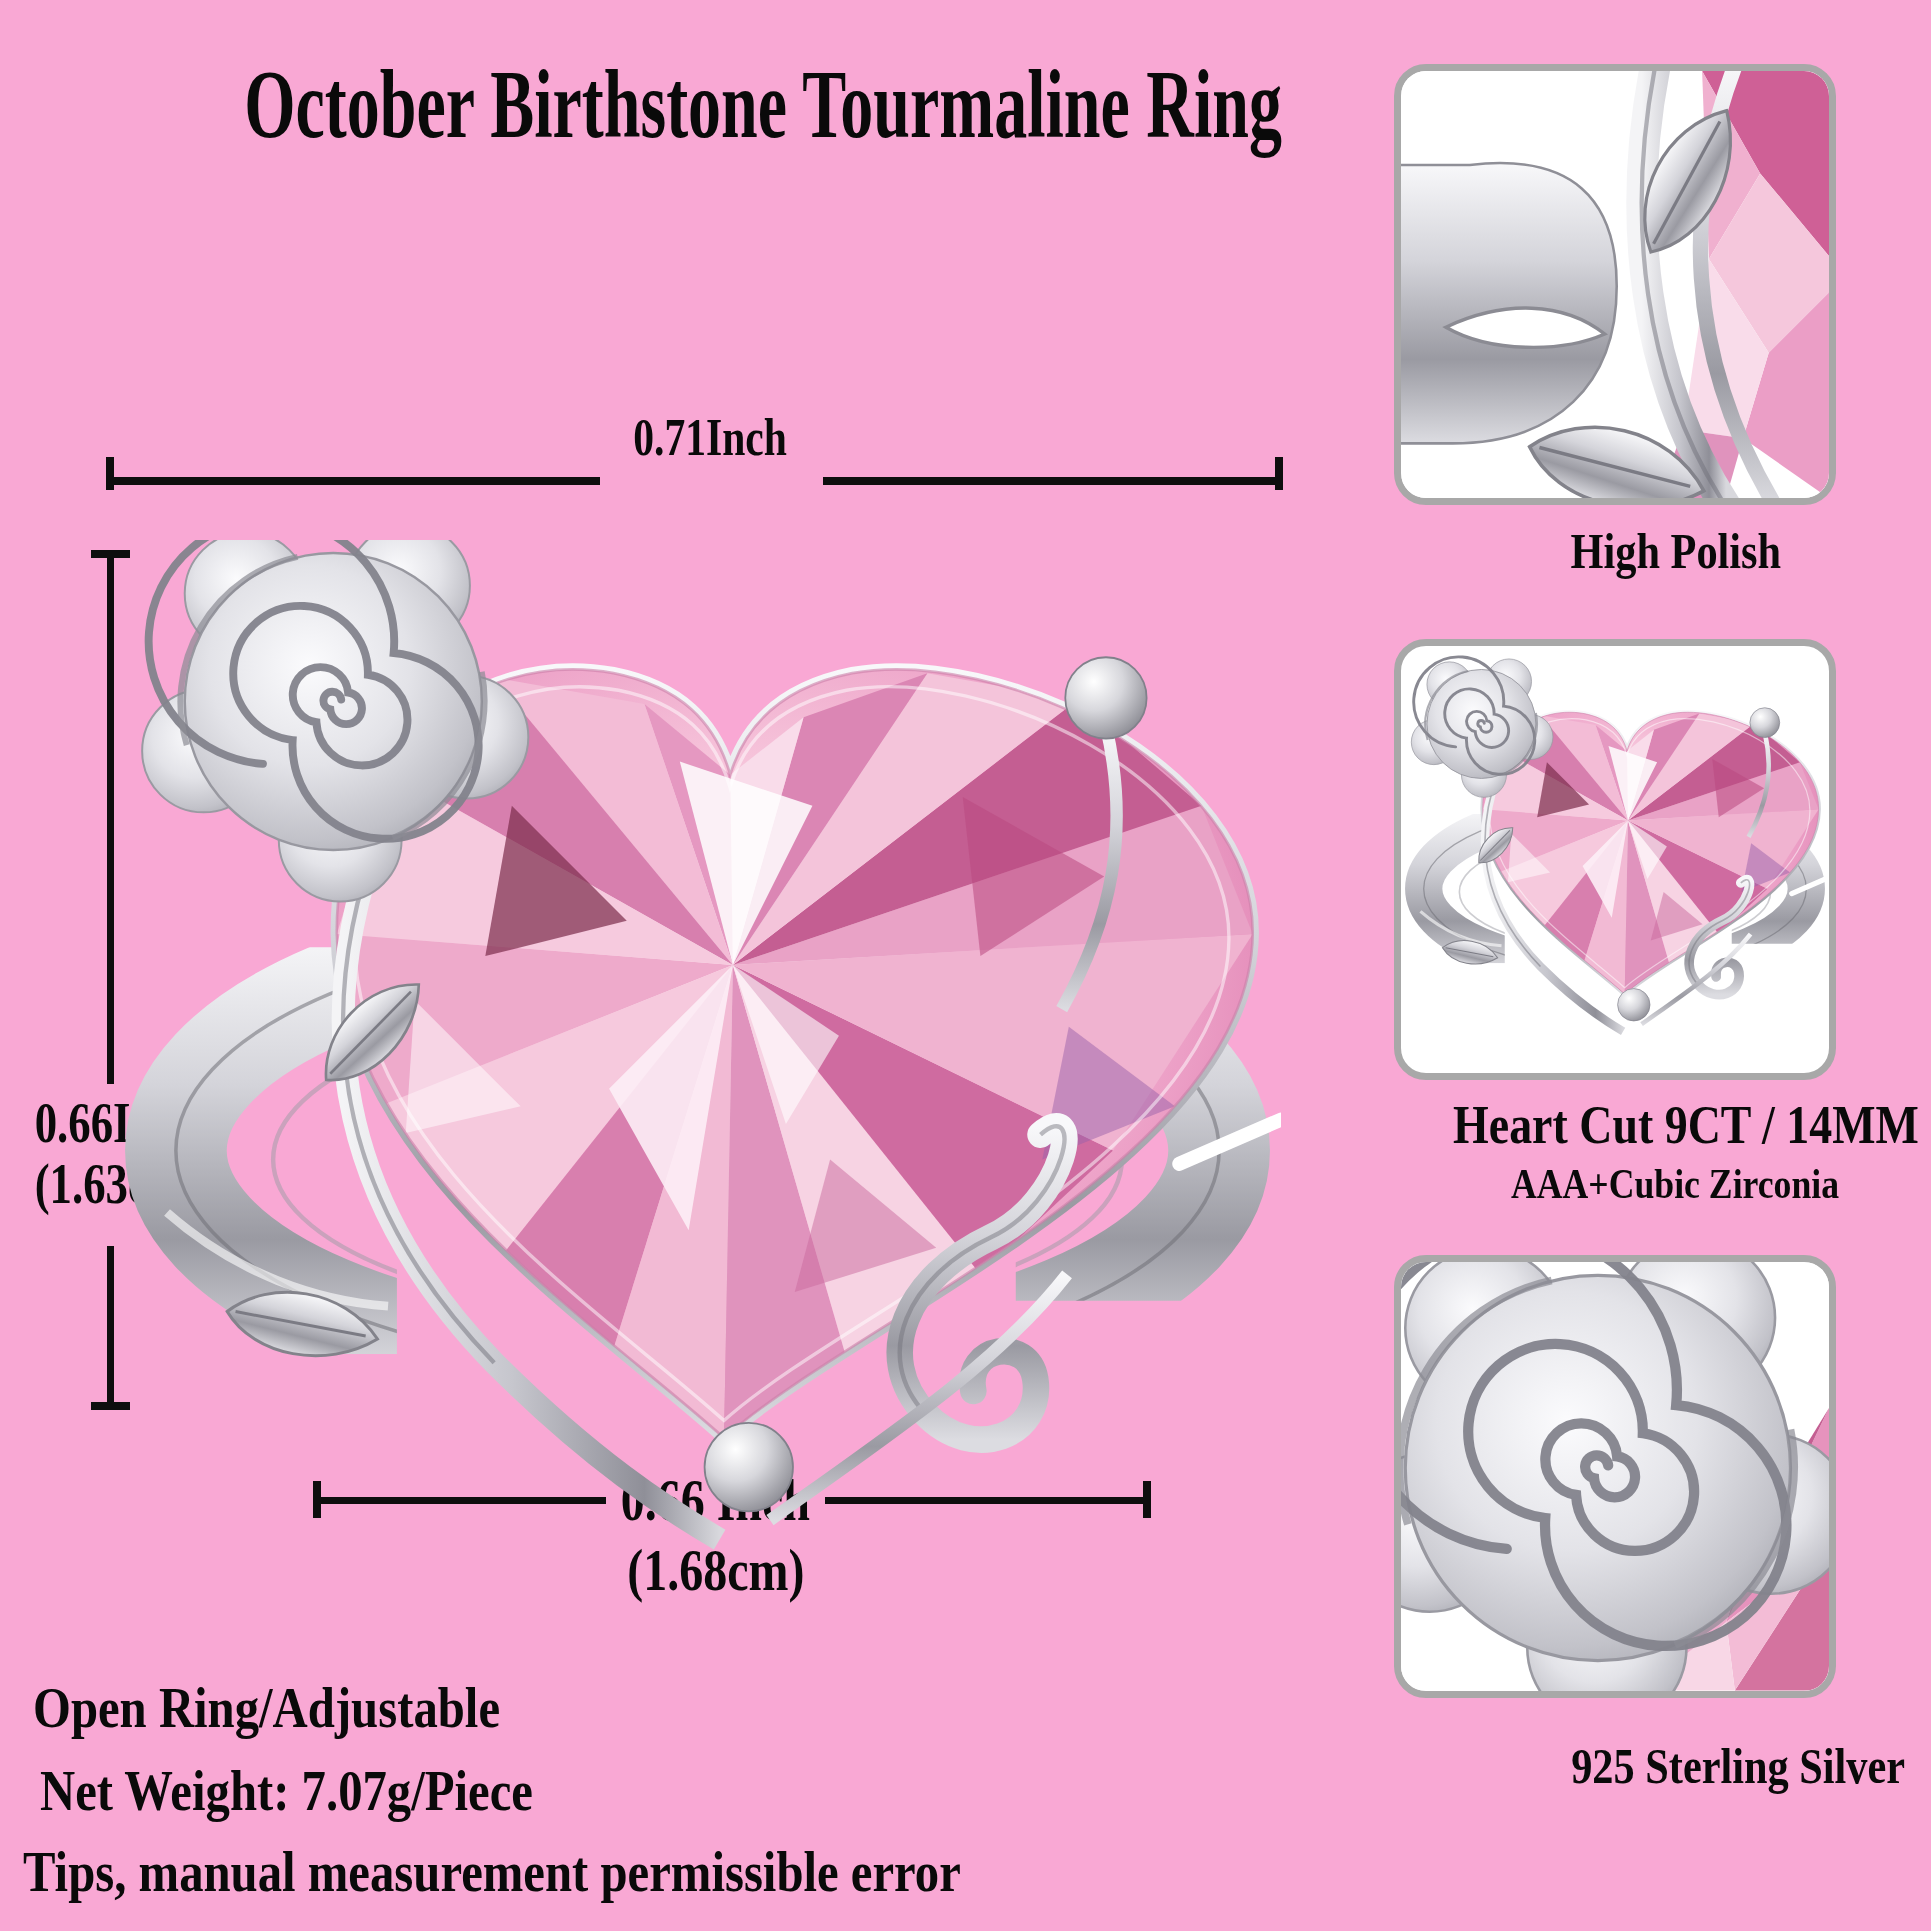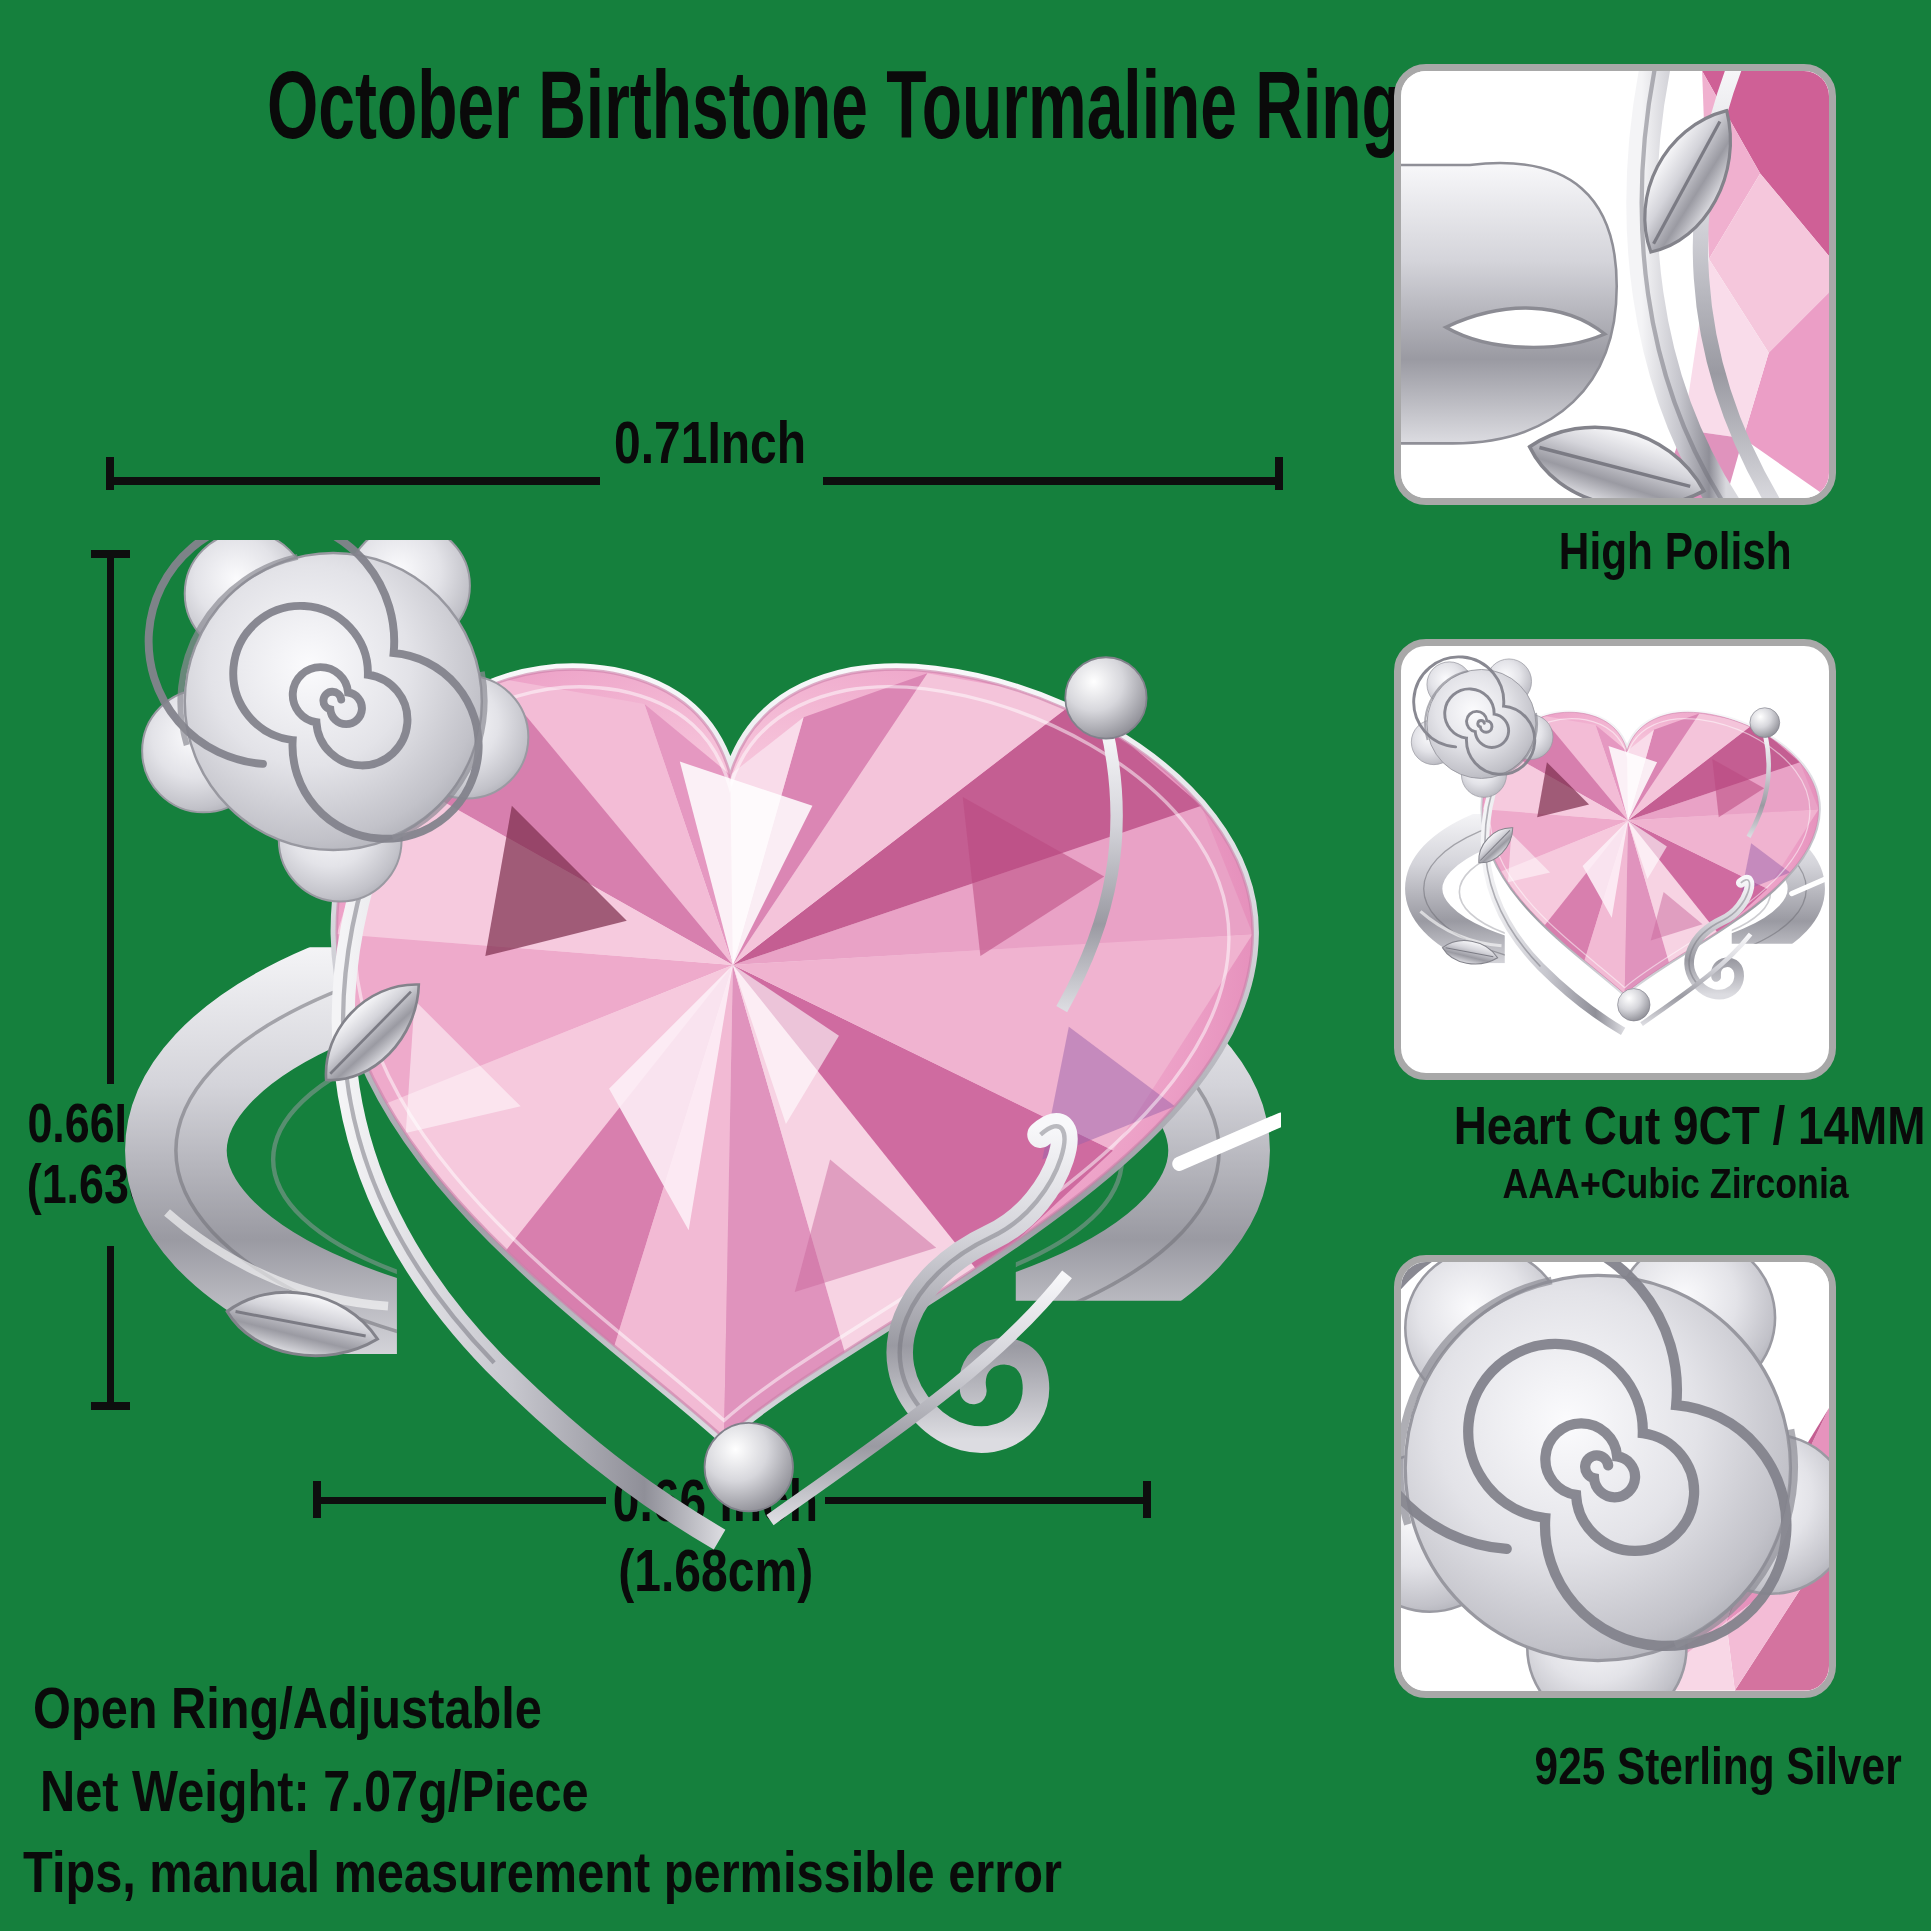--- a/index.html
+++ b/index.html
@@ -1,17 +1,17 @@
 <!DOCTYPE html>
 <html style="font-size:14px"><head>
 <meta charset="utf-8">
 <style>
   html,body{margin:0;padding:0;background:#ffffff;}
-  .stage{position:relative;width:1931px;height:1931px;background:#15803d;overflow:hidden;
-         font-family:Liberation Sans, sans-serif;color:#0a0a0a;}
+  .stage{position:relative;width:1931px;height:1931px;background:#f9a8d4;overflow:hidden;
+         font-family:Liberation Serif, serif;color:#0a0a0a;}
   .abs{position:absolute;}
   .txt{font-weight:bold;color:#0a0a0a;white-space:nowrap;line-height:1.05;}
   .cond{display:inline-block;transform:scaleX(0.82);transform-origin:center center;}
   .cond-l{display:inline-block;transform:scaleX(0.84);transform-origin:left center;}
   .center{text-align:center;}
   
   .dline{position:absolute;background:#0e0e0e;}
   
   .thumb{position:absolute;left:1394px;width:428px;height:427px;border:7px solid #a8a8a8;
          border-radius:32px;overflow:hidden;background:#ffffff;}
@@ -151,21 +151,21 @@
 <div class="stage">
 
   <div class="abs txt center" style="left:0;top:54px;width:1404px;font-size:97px;">
     <span class="cond" style="transform:scaleX(0.68);">October Birthstone Tourmaline Ring</span>
   </div>
 
   <div class="dline" style="left:106px;top:457px;width:8px;height:33px;"></div>
   <div class="dline" style="left:110px;top:477px;width:490px;height:8px;"></div>
   <div class="dline" style="left:823px;top:477px;width:456px;height:8px;"></div>
   <div class="dline" style="left:1275px;top:457px;width:8px;height:33px;"></div>
-  <div class="abs txt center" style="left:535px;top:411px;width:351px;font-size:60px;">
+  <div class="abs txt center" style="left:535px;top:411px;width:351px;font-size:52px;">
     <span class="cond" style="transform:scaleX(0.8);">0.71Inch</span>
   </div>
 
   <div class="dline" style="left:91px;top:550px;width:39px;height:8px;"></div>
   <div class="dline" style="left:107px;top:554px;width:7px;height:530px;"></div>
   <div class="dline" style="left:107px;top:1246px;width:7px;height:159px;"></div>
   <div class="dline" style="left:91px;top:1402px;width:39px;height:8px;"></div>
   <div class="abs txt center" style="left:0px;top:1094px;width:235px;font-size:56px;">
     <span class="cond" style="transform:scaleX(0.8);">0.66Inch</span>
   </div>

